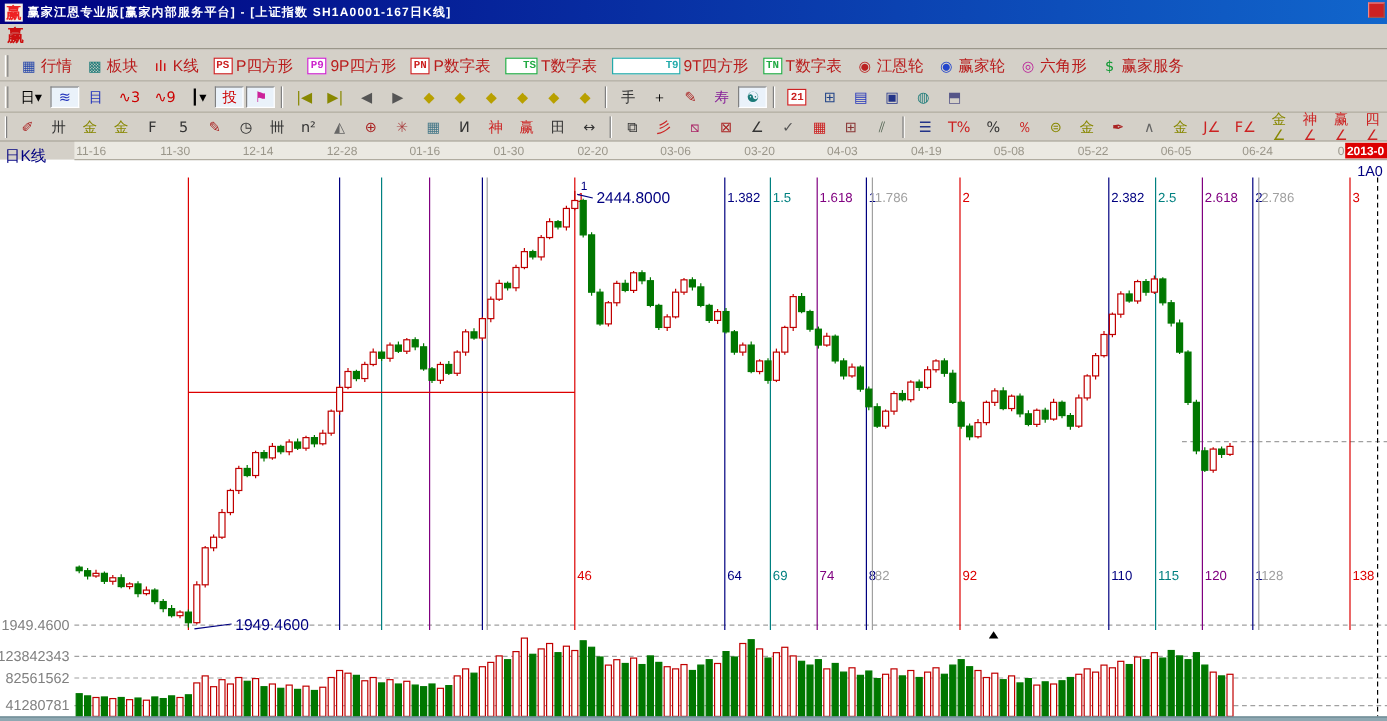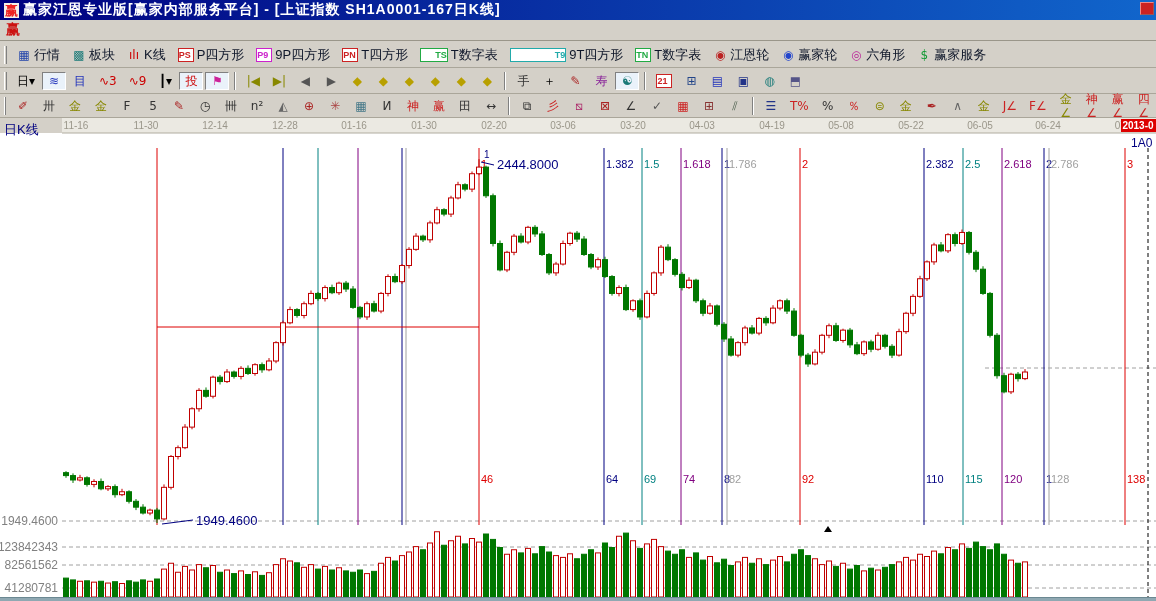--- a/index.html
+++ b/index.html
@@ -3,41 +3,41 @@
 <meta charset="utf-8">
 <style>
   * { box-sizing: border-box; margin: 0; padding: 0; }
   html,body { width:1156px; height:601px; overflow:hidden; }
   body { position:relative; background:#d4d0c8; font-family:"Liberation Sans","DejaVu Sans",sans-serif; }
 
   .titlebar { position:absolute; top:0; left:0; width:1156px; height:20px;
     background:linear-gradient(90deg,#000080,#1166cc); display:flex; align-items:center; padding:0 4px; }
   .titlebar .logo { color:#ee2222; background:#f4f0e8; font-weight:bold; font-size:13px; line-height:15px;
     padding:0 1px; margin-right:4px; }
-  .titlebar .title { color:#ffffff; font-weight:bold; font-size:14px; letter-spacing:1px; }
+  .titlebar .title { color:#ffffff; font-weight:bold; font-size:10px; letter-spacing:1px; }
   .close-btn { position:absolute; right:2px; top:2px; width:14px; height:13px; background:#cc2222;
     border:1px outset #e88; }
 
   .menubar { position:absolute; top:20px; left:0; width:1156px; height:21px; background:#d4d0c8;
     display:flex; align-items:center; gap:2px; padding:0 6px; border-bottom:1px solid #9a968a; }
   .menubar .mlogo { color:#cc1111; font-weight:bold; font-size:14px; margin-right:6px; }
   .menu-item { font-size:13px; color:#000; padding:1px 8px; }
 
   .toolbar { position:absolute; left:0; width:1156px; background:#d4d0c8; display:flex; align-items:center;
     padding-left:2px; border-bottom:1px solid #aaa69a; }
   .tb1 { top:42px; height:26px; }
   .tb2 { top:68px; height:26px; }
   .tb3 { top:94px; height:24px; }
   .grip { width:3px; height:18px; border-left:1px solid #fff; border-right:1px solid #808080; margin:0 4px 0 2px; }
   .tbtn { display:flex; align-items:center; gap:3px; padding:1px 4px; margin:0 1px; border:1px solid transparent; }
   .tbtn.pressed { background:#eaf2fa; border:1px solid; border-color:#808080 #fff #fff #808080; }
   .tbtn .ic { font-size:12px; line-height:14px; min-width:14px; text-align:center; font-family:"DejaVu Sans",sans-serif; }
-  .tbtn .boxic { font-size:9px; font-weight:bold; line-height:12px; min-width:16px; text-align:left;
-    border:1px solid; background:#fff; }
-  .tbtn .lbl { font-size:13px; color:#0f172a; white-space:nowrap; }
+  .tbtn .boxic { font-size:9px; font-weight:bold; line-height:12px; min-width:16px; text-align:center;
+    border:1px solid; background:#fff;font-family:Liberation Mono, monospace; }
+  .tbtn .lbl { font-size:13px; color:#b91c1c; white-space:nowrap; }
   .tbsep { width:2px; height:18px; border-left:1px solid #808080; border-right:1px solid #fff; margin:0 4px; }
 
   .kline-label { position:absolute; left:4px; top:121px; color:#000080; font-size:13px; z-index:5; }
   #chart-svg { position:absolute; left:0; top:118px; background:transparent; }
   .statusbar { position:absolute; left:0; top:597px; width:1156px; height:4px; background:#8fa8b2;
     border-top:1px solid #6b8892; }
 </style>
 </head>
 <body>
 
@@ -68,21 +68,21 @@
     <div class="tbtn">
       <span class="boxic" style="color: rgb(204, 34, 34); border-color: rgb(204, 34, 34);">PS</span>
       <span class="lbl">P四方形</span>
     </div>
     <div class="tbtn">
       <span class="boxic" style="color: rgb(204, 34, 204); border-color: rgb(204, 34, 204);">P9</span>
       <span class="lbl">9P四方形</span>
     </div>
     <div class="tbtn">
       <span class="boxic" style="color: rgb(204, 34, 34); border-color: rgb(204, 34, 34);">PN</span>
-      <span class="lbl">T四方形</span>
+      <span class="lbl">P数字表</span>
     </div>
     <div class="tbtn">
       <span class="boxic" style="color: rgb(34, 170, 68); border-color: rgb(34, 170, 68); padding-left: 14px;">TS</span>
       <span class="lbl">T数字表</span>
     </div>
     <div class="tbtn">
       <span class="boxic" style="color: rgb(34, 170, 170); border-color: rgb(34, 170, 170); padding-left: 44px;">T9</span>
       <span class="lbl">9T四方形</span>
     </div>
     <div class="tbtn">

